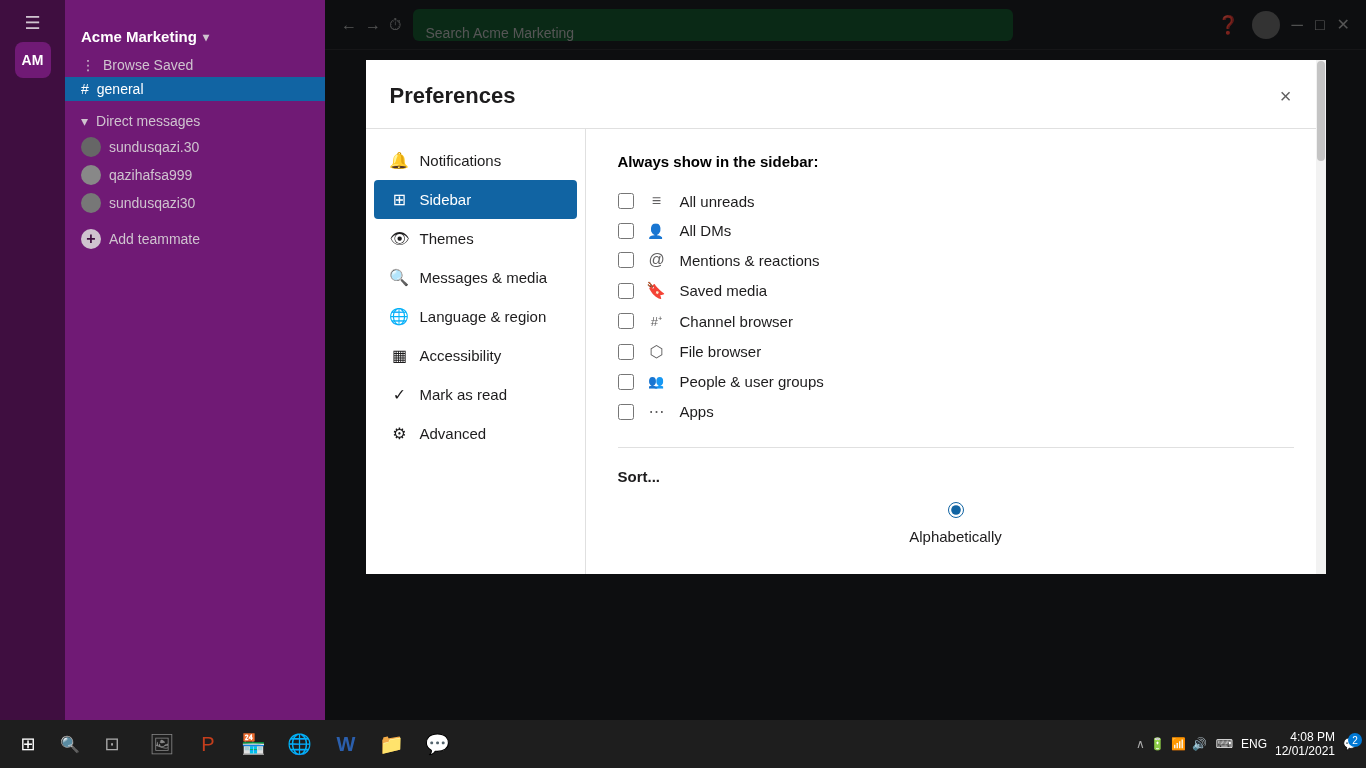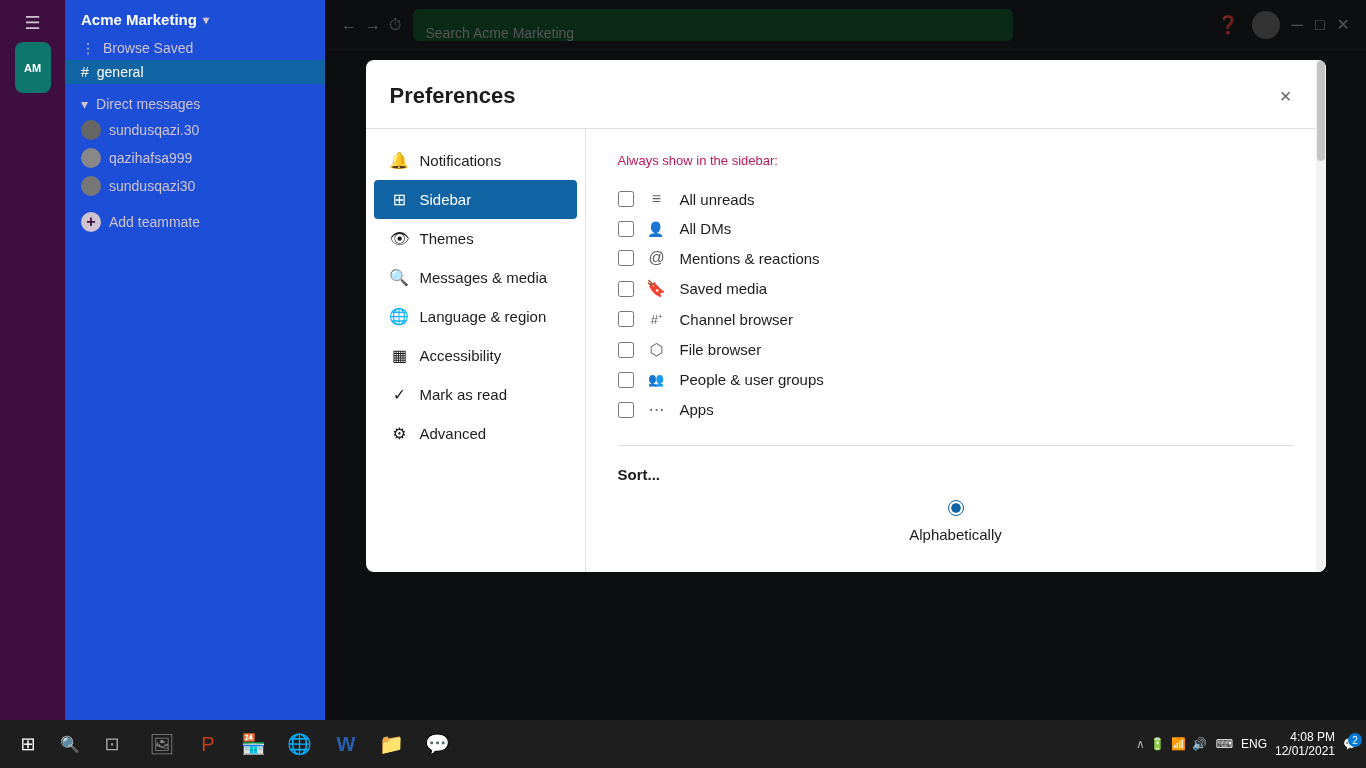--- a/index.html
+++ b/index.html
@@ -99,25 +99,25 @@
       width: 65px;
       background: #3f0e40;
       display: flex;
       flex-direction: column;
       align-items: center;
       padding-top: 12px;
       gap: 8px;
     }
     .slack-sidebar {
       width: 260px;
-      background: #1d4ed8;
+      background: #701a75;
       color: #cfc3cf;
       font-size: 14px;
       overflow: hidden;
-      padding-top: 3px;
+      padding-top: 20px;
     }
     .workspace-header {
       padding: 8px 16px;
       color: white;
       font-weight: 700;
       font-size: 15px;
       display: flex;
       align-items: center;
       gap: 6px;
     }
@@ -171,21 +171,21 @@
       z-index: 100;
       display: flex;
       align-items: flex-start;
       justify-content: center;
       padding-top: 60px;
     }
 
     
     .dialog {
       background: white;
-      border-radius: 8px;
+      border-radius: 0;
       width: 960px;
       max-height: 620px;
       display: flex;
       flex-direction: column;
       position: relative;
       overflow: hidden;
     }
     .dialog-header {
       padding: 20px 24px 0 24px;
       display: flex;
@@ -269,23 +269,23 @@
       top: 0;
       right: 0;
       width: 8px;
       height: 100px;
       background: #c4c4c4;
       border-radius: 4px;
       margin: 1px;
     }
 
     .section-title {
-      font-size: 13px;
-      font-weight: 400;
-      color: #be185d;
+      font-size: 15px;
+      font-weight: 700;
+      color: #000000;
       margin-bottom: 16px;
     }
 
     .checkbox-item {
       display: flex;
       align-items: center;
       gap: 12px;
       padding: 6px 0;
       cursor: pointer;
     }
@@ -338,21 +338,21 @@
       color: #1d1c1d;
     }
   </style>
 </head>
 <body>
 
 <div class="slack-app">
 
   <div class="slack-sidebar-narrow">
     <div style="color:#cfc3cf;font-size:18px;cursor:pointer;">☰</div>
-    <div style="width:36px;height:51px;background:#0f766e;border-radius:8px;display:flex;align-items:center;justify-content:center;color:white;font-size:11px;font-weight:700;cursor:pointer;">AM</div>
+    <div style="width:36px;height:36px;background:#701a75;border-radius:8px;display:flex;align-items:center;justify-content:center;color:white;font-size:14px;font-weight:700;cursor:pointer;">AM</div>
   </div>
 
   <div class="slack-sidebar">
     <div class="workspace-header">
       <span>Acme Marketing</span>
       <span style="font-size:12px;color:#cfc3cf;">▾</span>
     </div>
 
     <div class="sidebar-item">
       <span style="font-size:14px;">⋮</span>

